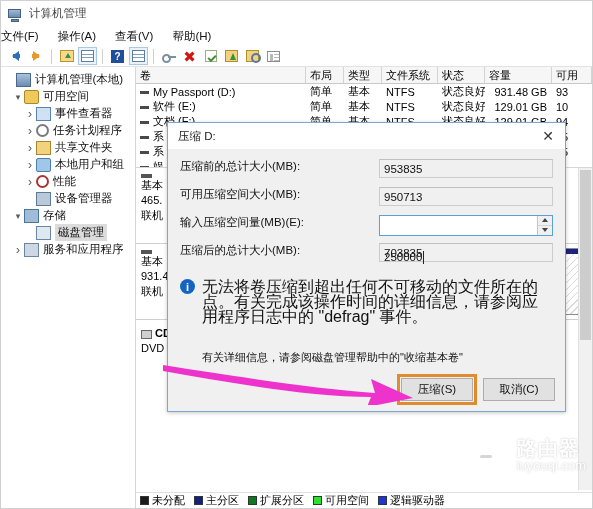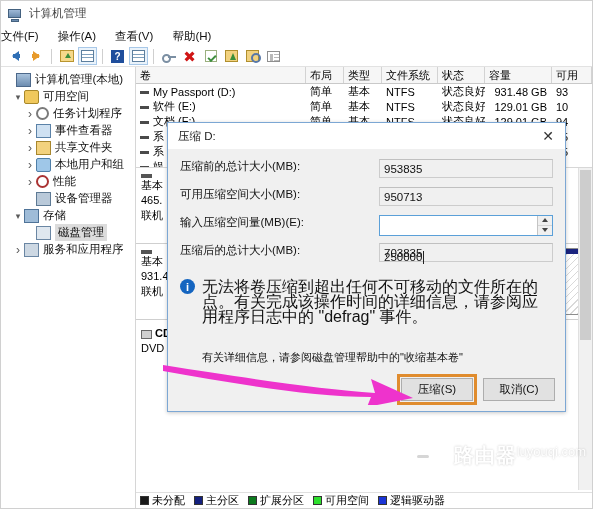--- a/index.html
+++ b/index.html
@@ -266,21 +266,21 @@
 
   
   .wm { position:absolute; right:6px; bottom:28px; display:flex; align-items:center; gap:6px; opacity:.85; }
   .wm-circle {
     width:50px;height:50px;border-radius:50%;border:4px solid #ffffff;
     display:flex;align-items:center;justify-content:center; background:rgba(255,255,255,.35);
   }
   .wm-cam { width:22px;height:16px;background:#fff;border-radius:3px; position:relative;}
   .wm-cam::before{content:'';position:absolute;left:6px;top:-3px;width:9px;height:3px;background:#fff;border-radius:2px 2px 0 0;}
   .wm-cam::after{content:'';position:absolute;left:5px;top:8px;width:12px;height:3px;border-radius:2px;background:#cfcfcf;}
-  .wm-text { display:flex; flex-direction:row; line-height:1.05; }
+  .wm-text { display:flex; flex-direction:column; line-height:1.05; }
   .wm-cn { font-size:20px; color:#ffffff; letter-spacing:1px; font-weight:bold; text-shadow:0 0 2px rgba(120,120,120,.5); }
   .wm-en { font-size:13px; color:#ffffff; text-shadow:0 0 2px rgba(120,120,120,.5); }
 </style>
 </head>
 <body>
 
 <div id="app">
 
   <div class="titlebar">
     <div class="tb-icon">
@@ -350,28 +350,28 @@
       </div>
 
       <div class="tnode" style="padding-left:8px">
         <span class="tw chev-d"></span>
         <span class="tico ti-tools"></span>
         <span class="tlabel">可用空间</span>
       </div>
 
       <div class="tnode" style="padding-left:20px">
         <span class="tw chev-r"></span>
+        <span class="tico ti-event"></span>
+        <span class="tlabel">事件查看器</span>
+      </div>
+
+      <div class="tnode" style="padding-left:20px">
+        <span class="tw chev-r"></span>
         <span class="tico ti-clock"></span>
         <span class="tlabel">任务计划程序</span>
-      </div>
-
-      <div class="tnode" style="padding-left:20px">
-        <span class="tw chev-r"></span>
-        <span class="tico ti-event"></span>
-        <span class="tlabel">事件查看器</span>
       </div>
 
       <div class="tnode" style="padding-left:20px">
         <span class="tw chev-r"></span>
         <span class="tico ti-shared"></span>
         <span class="tlabel">共享文件夹</span>
       </div>
 
       <div class="tnode" style="padding-left:20px">
         <span class="tw chev-r"></span>

